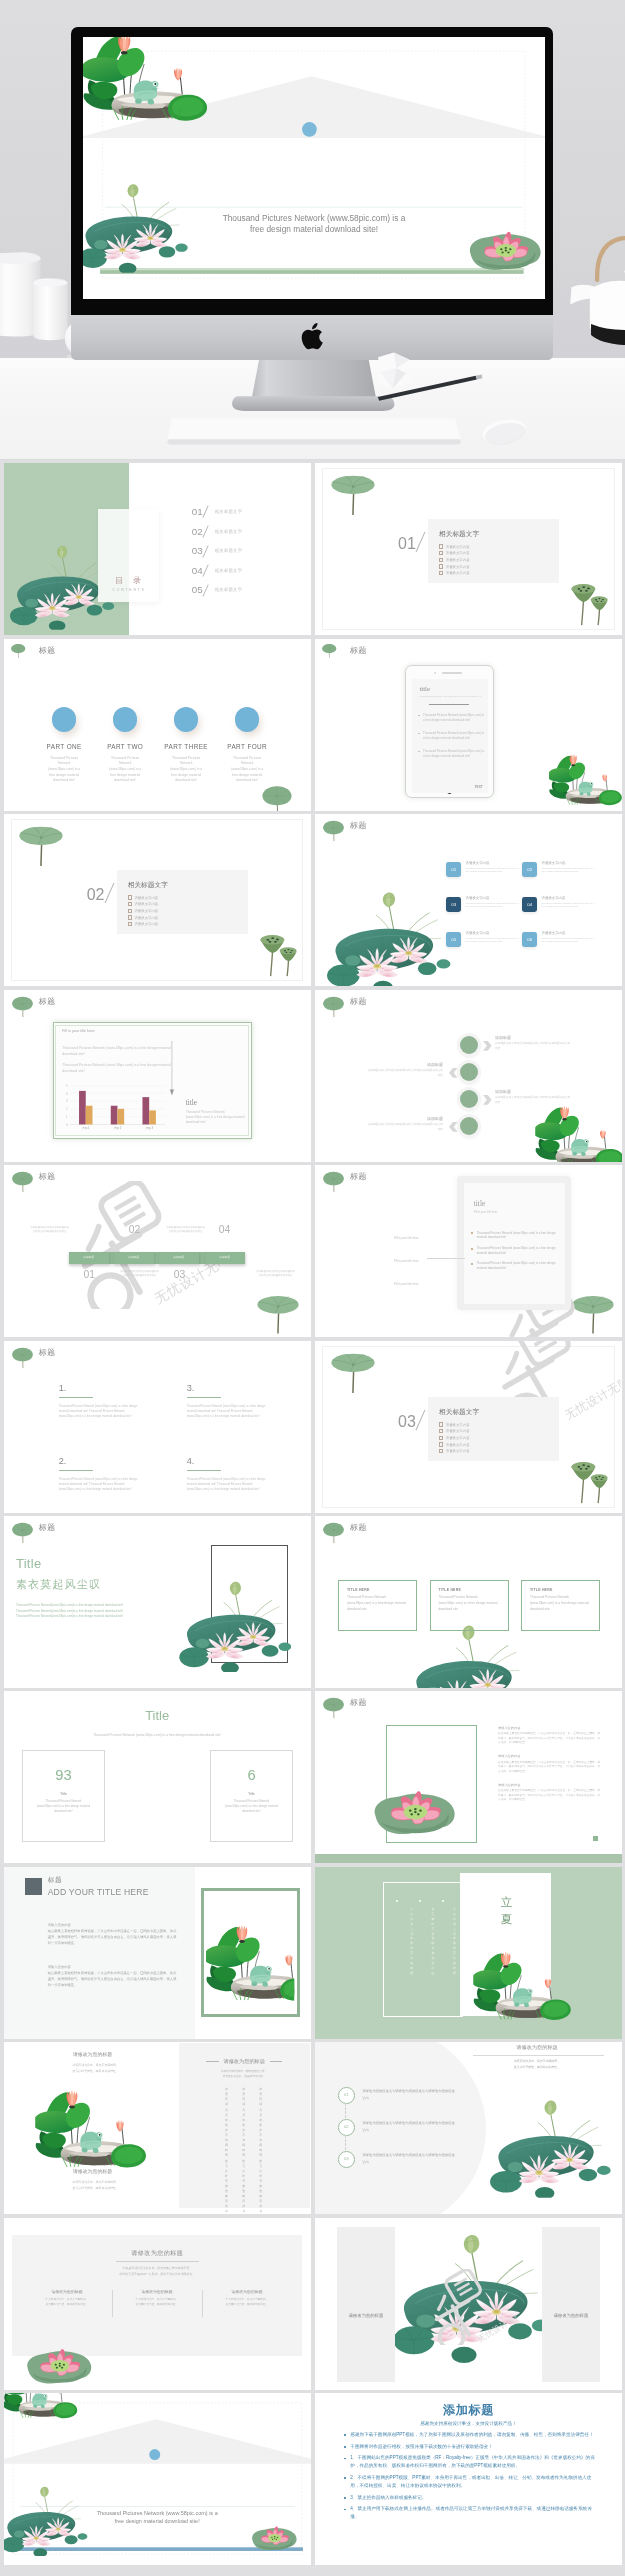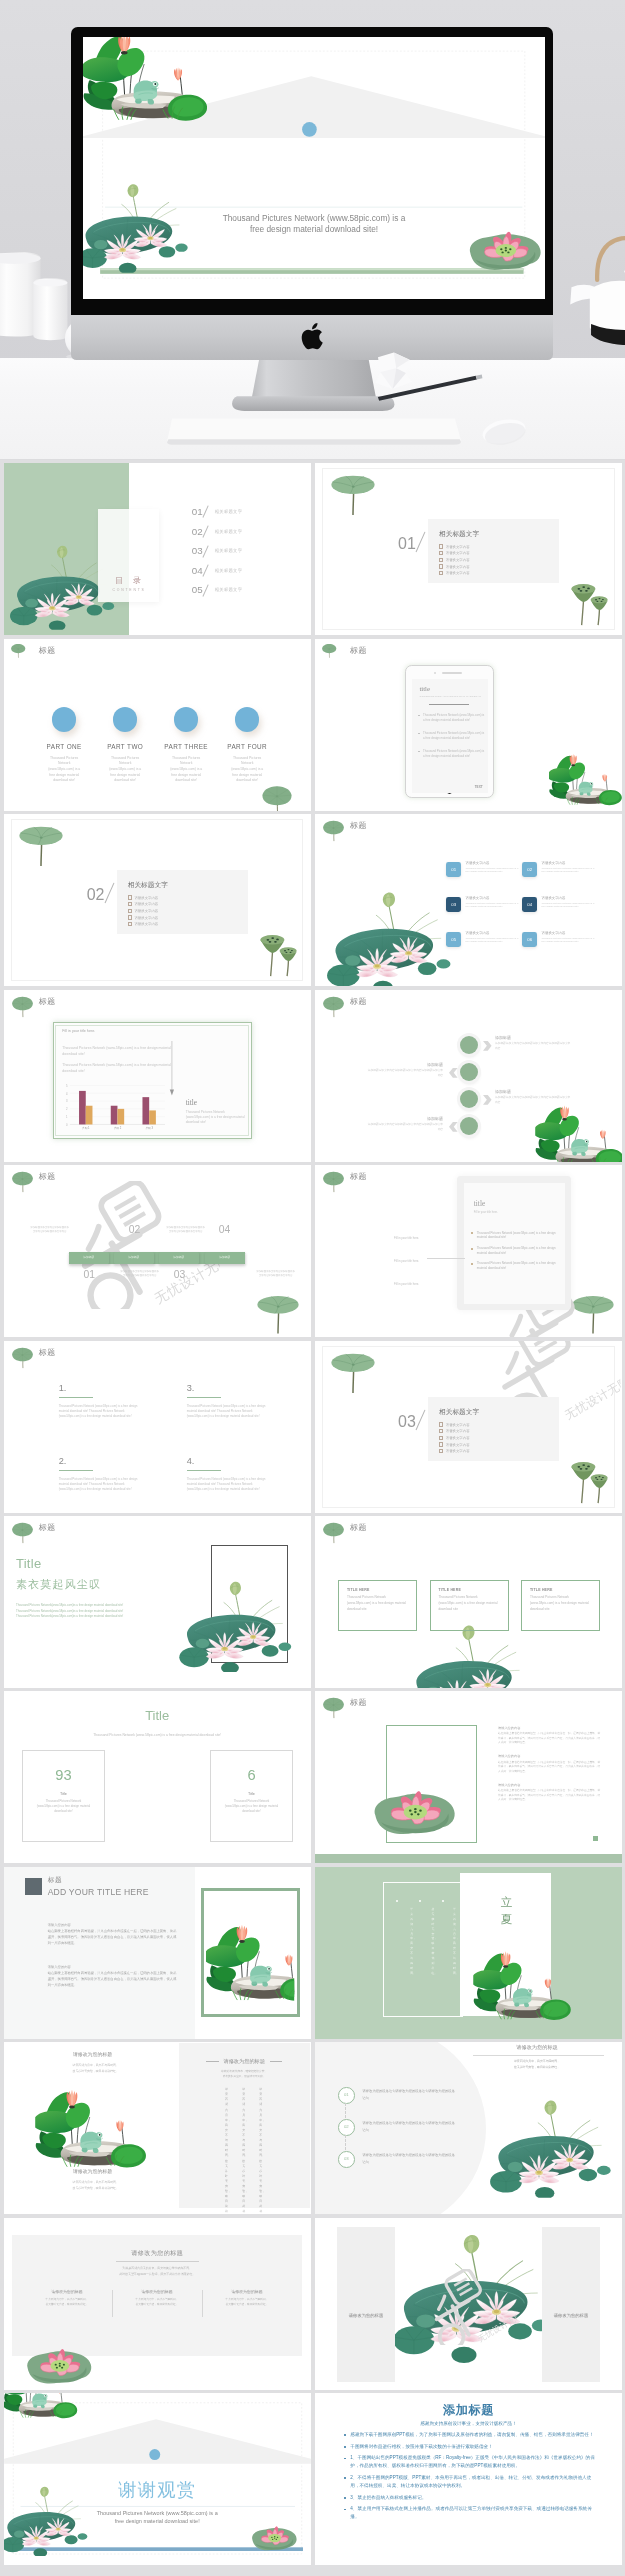--- a/index.html
+++ b/index.html
@@ -1256,21 +1256,20 @@
   </div>
 
   <div class="slide" style="left:3.7px;top:2393px;">
     <svg class="abs" style="left:0;top:0;width:307px;height:172px" viewBox="0 0 503 282">
       <rect x="15" y="16" width="473" height="248" fill="none" stroke="#e8e8e8" stroke-width="1" stroke-dasharray="3 3"></rect>
       <path d="M0 108 L249 43 L503 108 L503 116 L0 116 Z" fill="#f1f1f1"></path>
       <circle cx="247" cy="101" r="9" fill="#79b7d8"></circle>
       <line x1="27" y1="186" x2="477" y2="186" stroke="#d8e4ec" stroke-width="1"></line>
       <rect x="19" y="253" width="471" height="6" fill="#7daac8"></rect>
     </svg>
-    <div class="abs ctr" style="left:0;right:0;top:84px;font-size:18.3px;color:#84c0e0;letter-spacing:1.2px;">谢谢观赏</div>
     <div class="abs ctr" style="left:0;right:0;top:117px;font-size:5.5px;color:#8a8a8a;">Thousand Pictures Network (www.58pic.com) is a</div>
     <div class="abs ctr" style="left:0;right:0;top:125px;font-size:5.5px;color:#8a8a8a;">free design material download site!</div>
     <svg class="abs" style="left:-2.4px;top:-29px;width:82px;height:61px" viewBox="0 0 134 100" width="82" height="61">
           <use href="#sym-frog" width="134" height="100"></use>
         </svg>
     <svg class="abs" style="left:-2.4px;top:90px;width:94px;height:73px" viewBox="0 0 154 120" width="94" height="73">
           <use href="#sym-lotus" width="154" height="120"></use>
         </svg>
     <svg class="abs" style="left:245px;top:127px;width:51px;height:35px" viewBox="0 0 84 58" width="51" height="35">
           <use href="#sym-pinklotus" width="84" height="58"></use>

